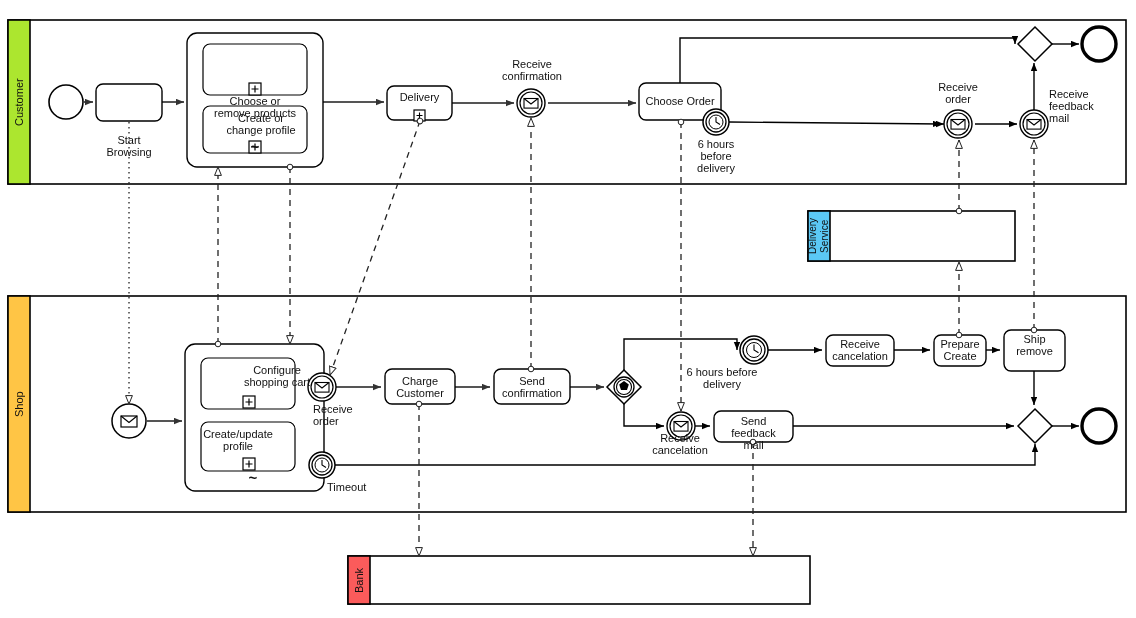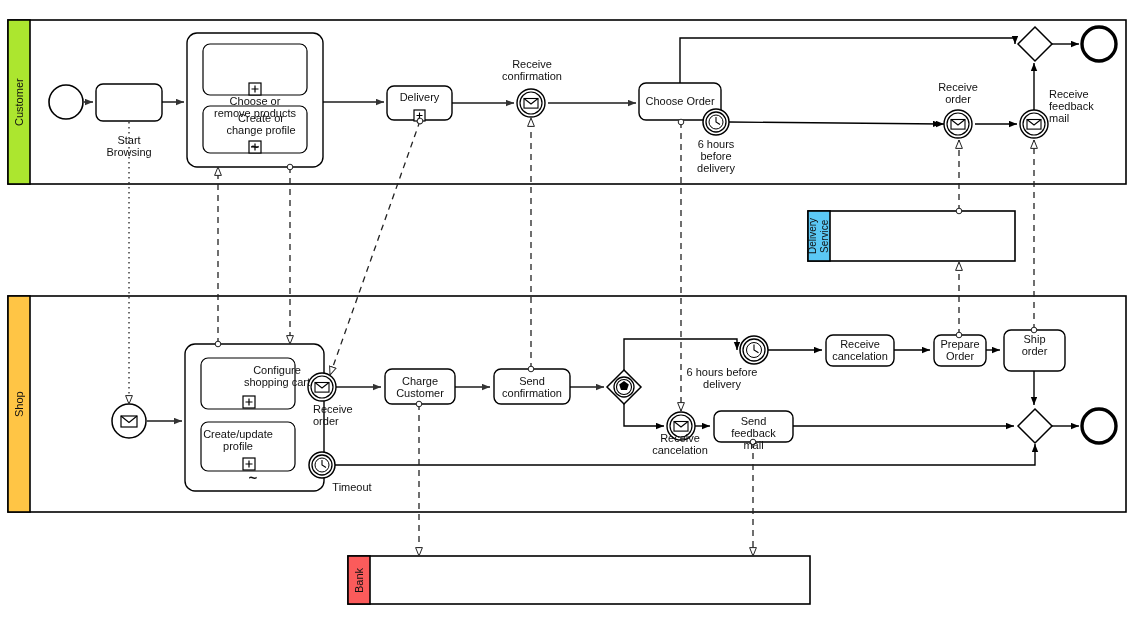--- a/index.html
+++ b/index.html
@@ -278,32 +278,32 @@
 feedback
 mail</div>
 
   <div class="lbl" style="left:201px;top:364px;width:94px;margin-left:29px;">Configure
 shopping cart</div>
   <div class="lbl" style="left:191px;top:428px;width:94px;">Create/update
 profile</div>
   <div class="lbl" style="left:188px;top:473px;width:130px;font-size:15px;font-weight:bold;line-height:10px;">~</div>
   <div class="lbl" style="left:313px;top:403px;width:64px;text-align:left;">Receive
 order</div>
-  <div class="lbl" style="left:327px;top:481px;width:50px;text-align:center;">Timeout</div>
+  <div class="lbl" style="left:327px;top:481px;width:50px;text-align:left;">Timeout</div>
   <div class="lbl" style="left:385px;top:375px;width:70px;">Charge
 Customer</div>
   <div class="lbl" style="left:494px;top:375px;width:76px;">Send
 confirmation</div>
   <div class="lbl" style="left:668px;top:366px;width:108px;">6 hours before
 delivery</div>
   <div class="lbl" style="left:610px;top:432px;width:140px;text-align:center;">Receive
 cancelation</div>
   <div class="lbl" style="left:826px;top:338px;width:68px;">Receive
 cancelation</div>
   <div class="lbl" style="left:934px;top:338px;width:52px;">Prepare
-Order</div>
+Create</div>
   <div class="lbl" style="left:1004px;top:333px;width:61px;">Ship
-order</div>
+remove</div>
   <div class="lbl" style="left:714px;top:415px;width:79px;">Send
 feedback
 mail</div>
 
 </div>
 
 </body></html>

